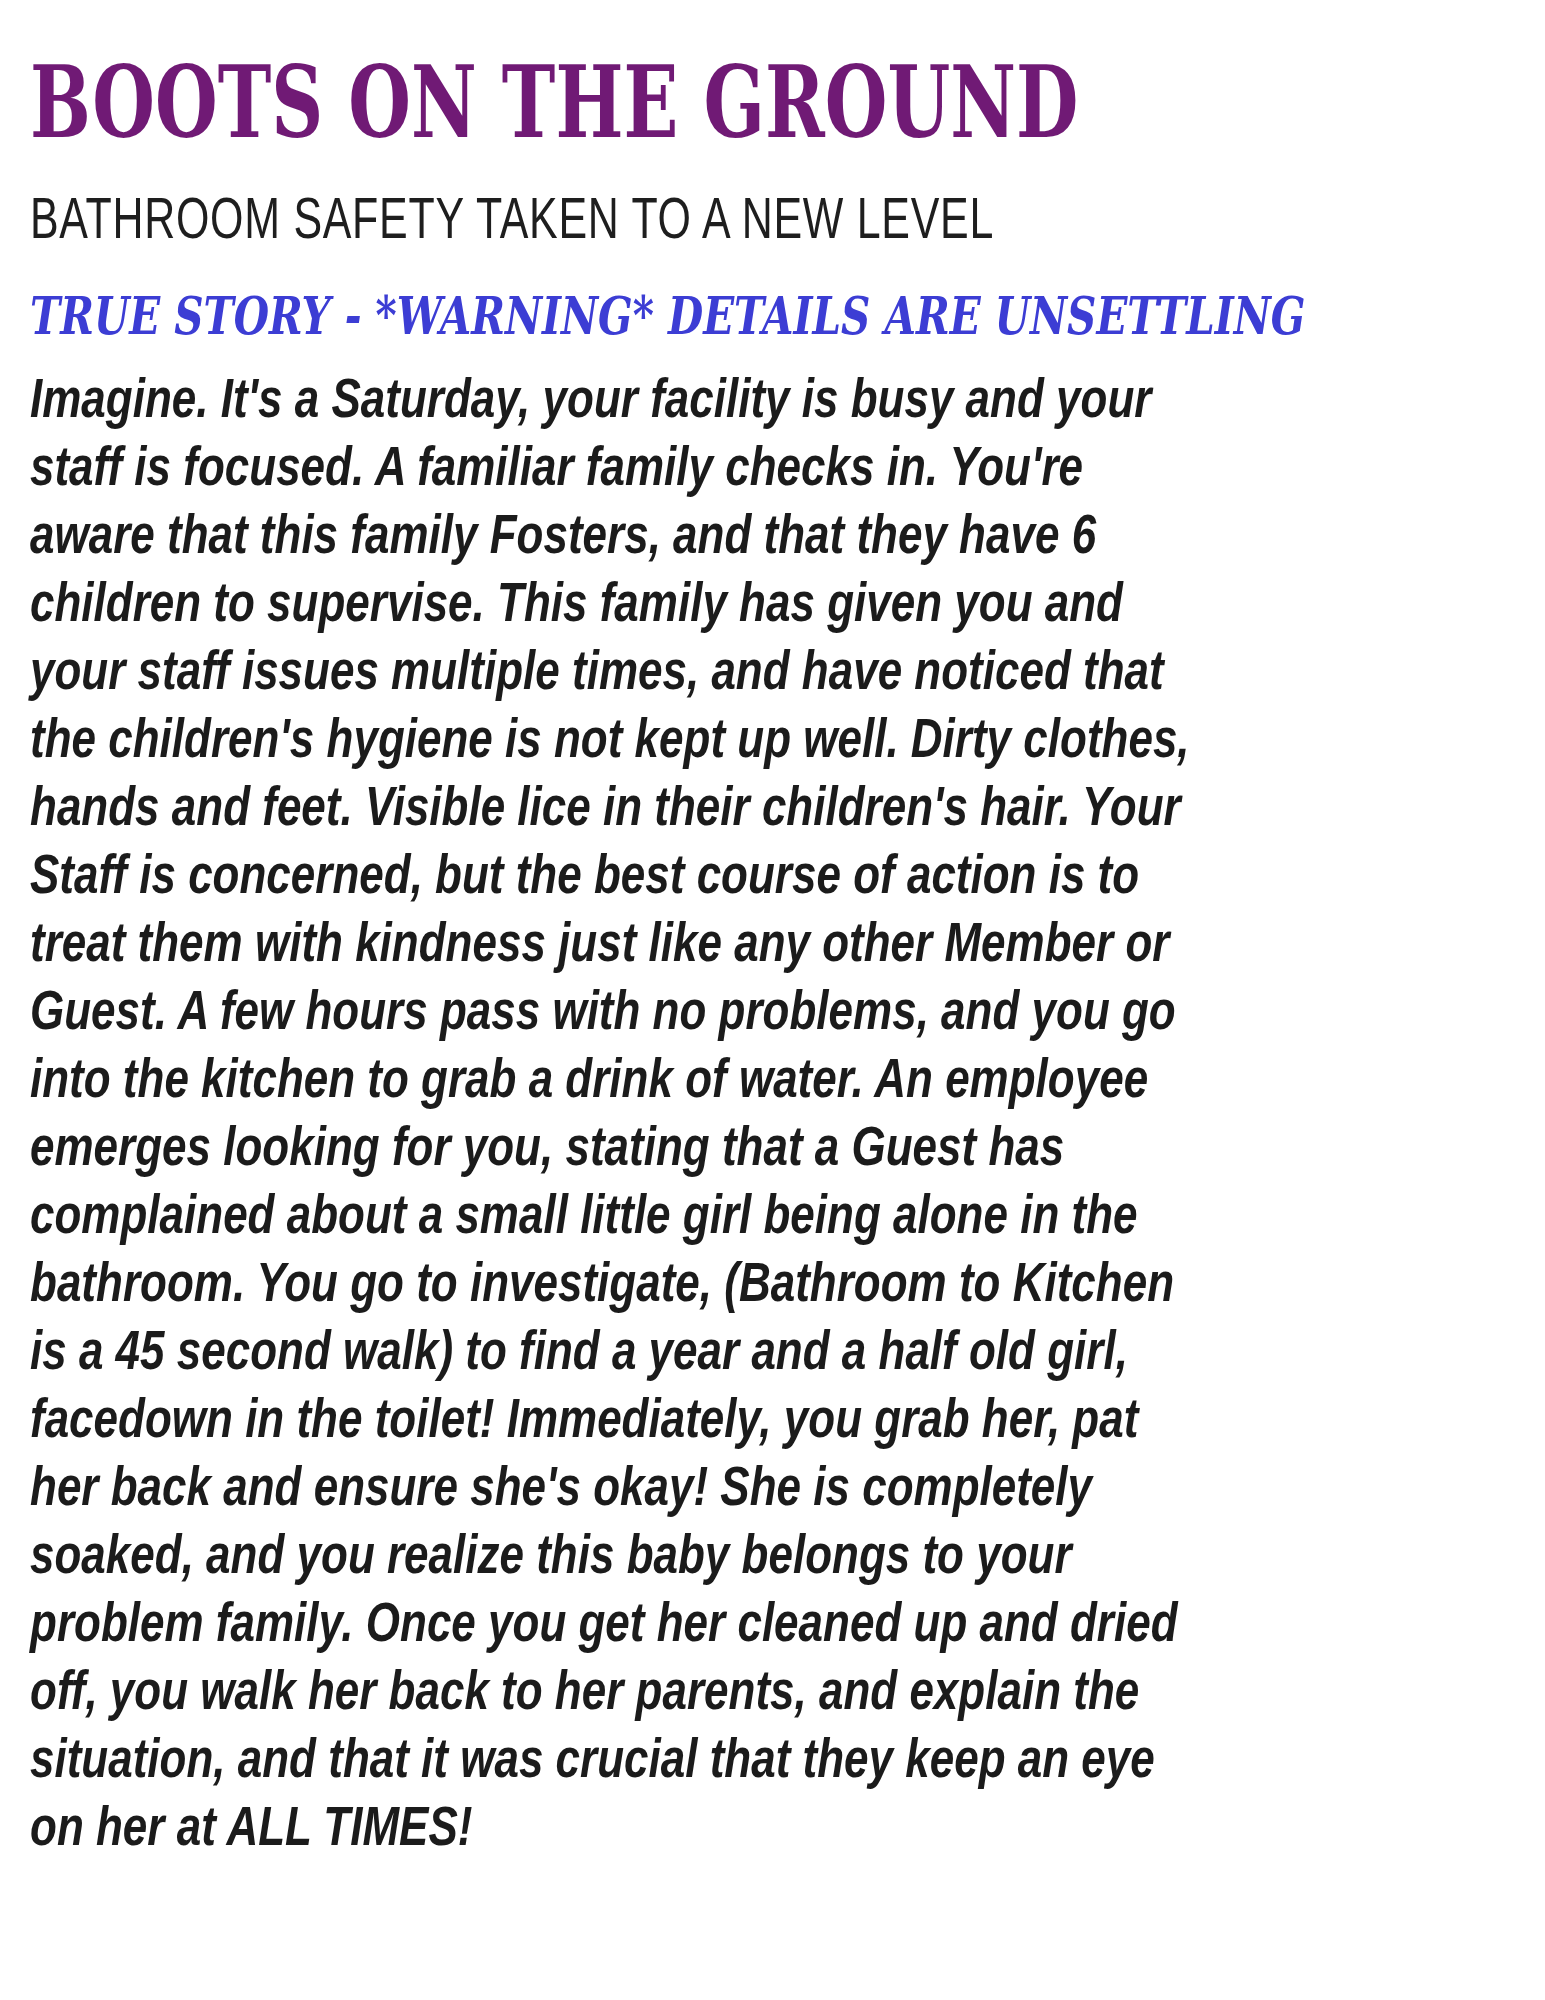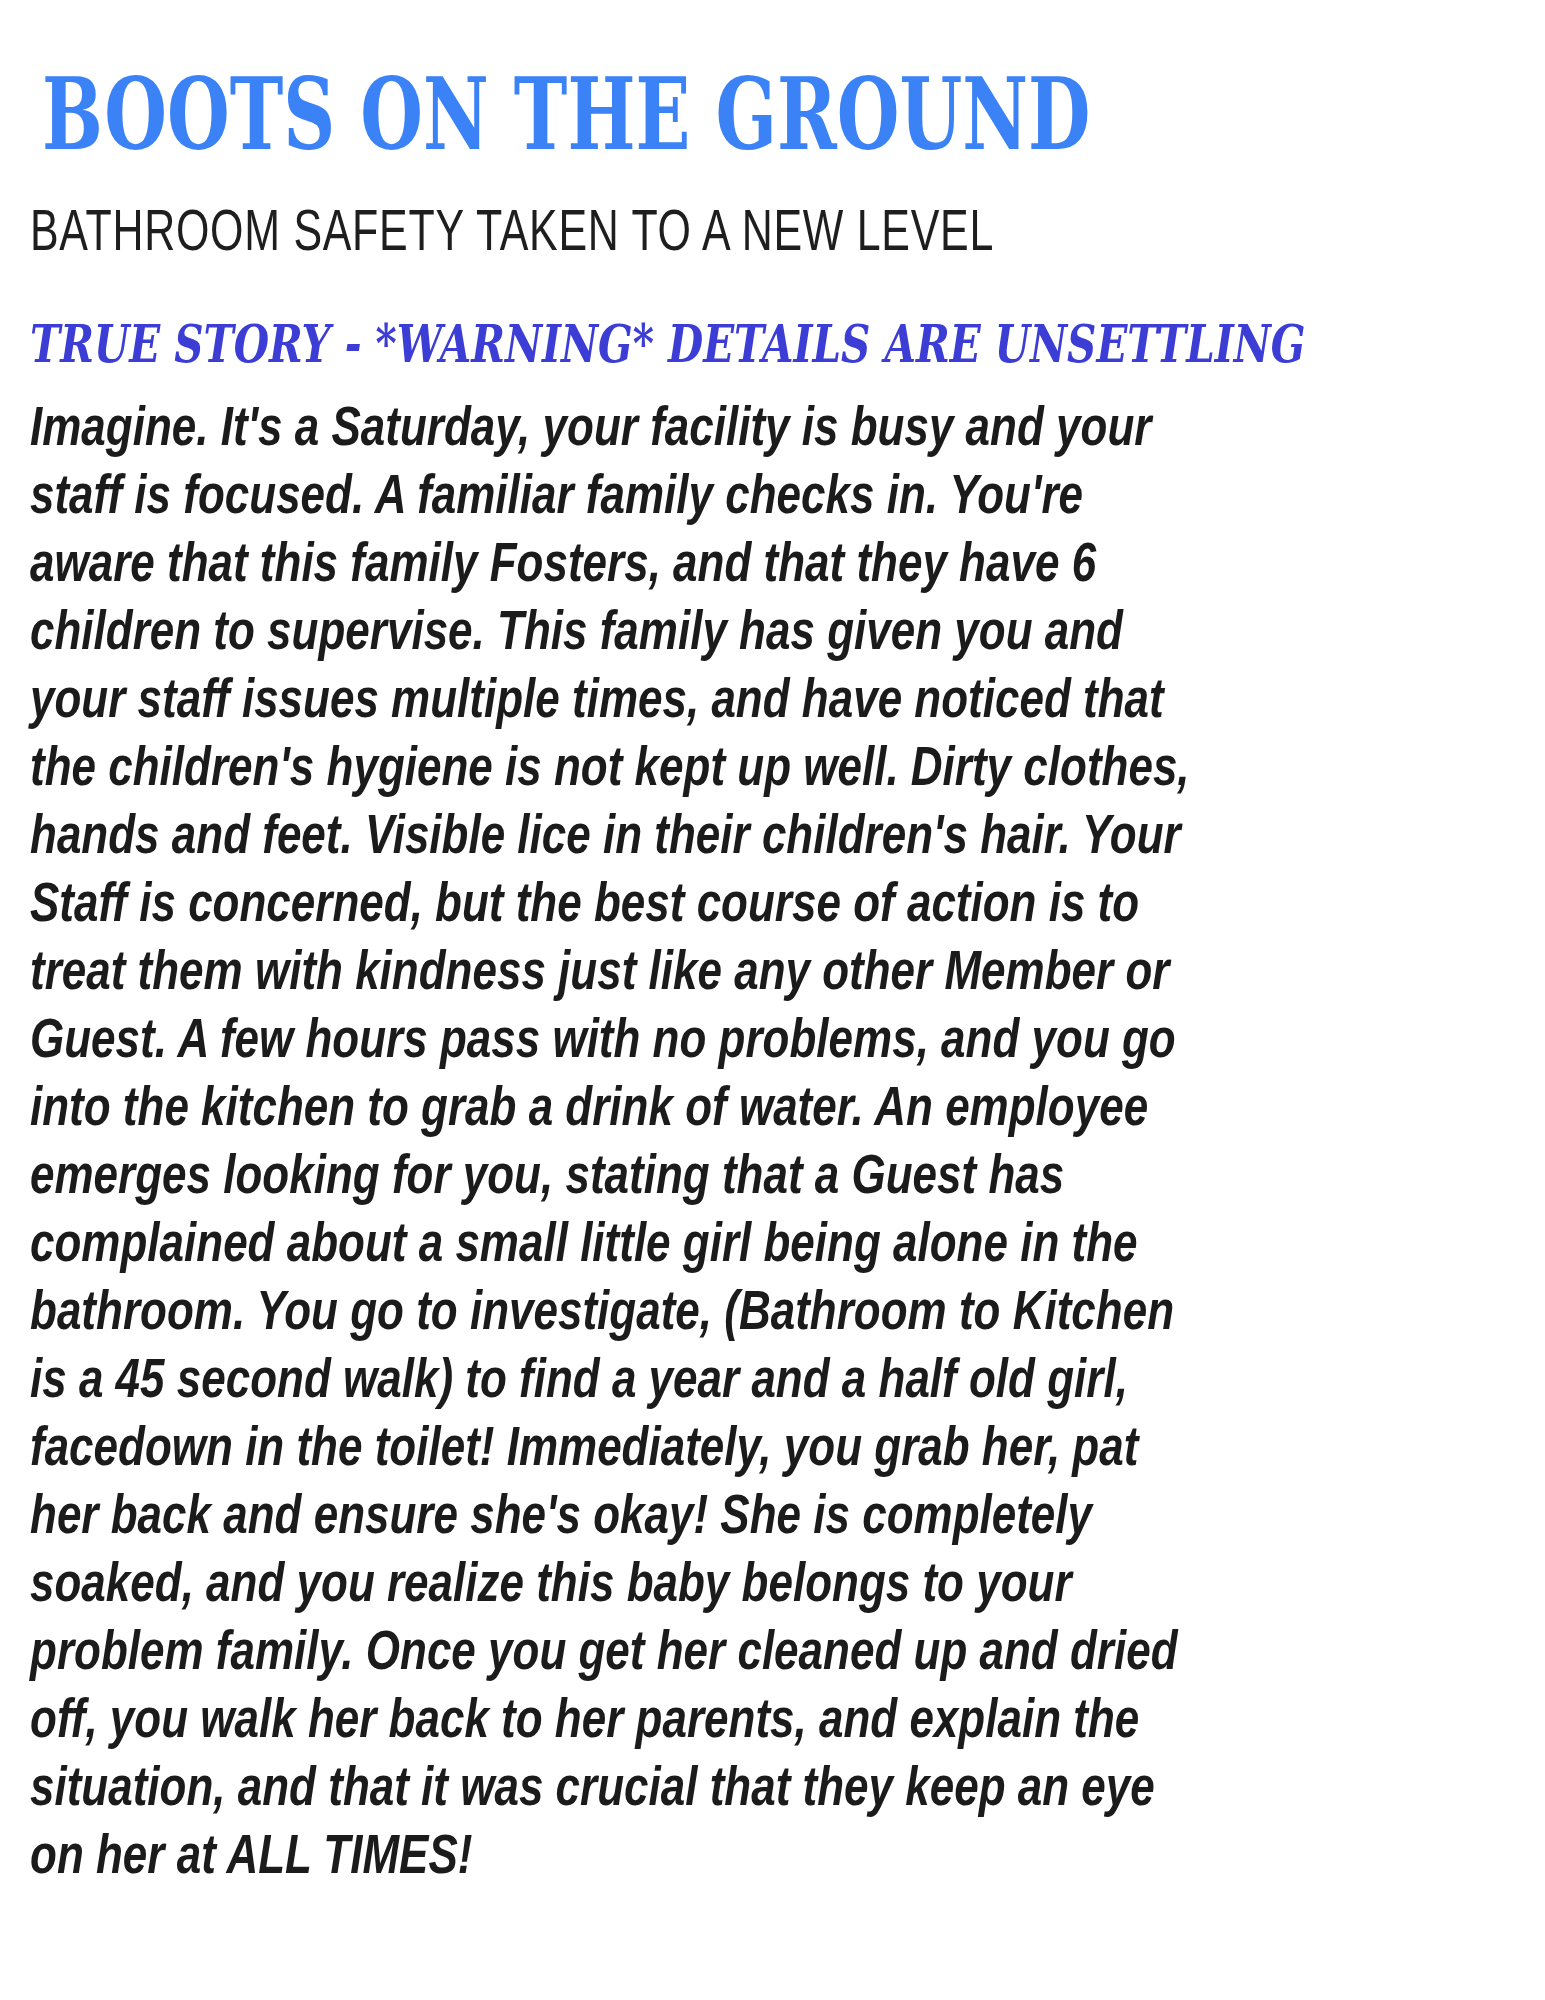--- a/index.html
+++ b/index.html
@@ -16,44 +16,44 @@
   .page {
     padding: 44px 0 0 30px;
   }
   .squeeze {
     display: inline-block;
     transform-origin: 0 50%;
     white-space: nowrap;
   }
   
   .title {
-    margin: 12px;
+    margin: 0;
     font-family: "DejaVu Serif", serif;
     font-weight: 700;
     font-size: 100px;
     line-height: 1.16;
-    color: #3b82f6;
+    color: #701a75;
   }
   .squeeze-title { transform: scaleX(0.72); }
 
   
   .subtitle {
     margin: 26px 0 12px 0;
     font-family: "Liberation Sans", sans-serif;
     font-weight: 400;
     font-size: 58px;
     line-height: 1.1;
     color: #1e1e1e;
     letter-spacing: 1px;
   }
   .squeeze-subtitle { transform: scaleX(0.74); }
 
   
   .warning {
-    margin: 52px 0 0 0;
+    margin: 36px 0 0 0;
     font-family: "DejaVu Serif", serif;
     font-weight: 700;
     font-style: italic;
     font-size: 52px;
     line-height: 1.15;
     color: #3c3dd4;
   }
   .squeeze-warning { transform: scaleX(0.78); }
 
   

